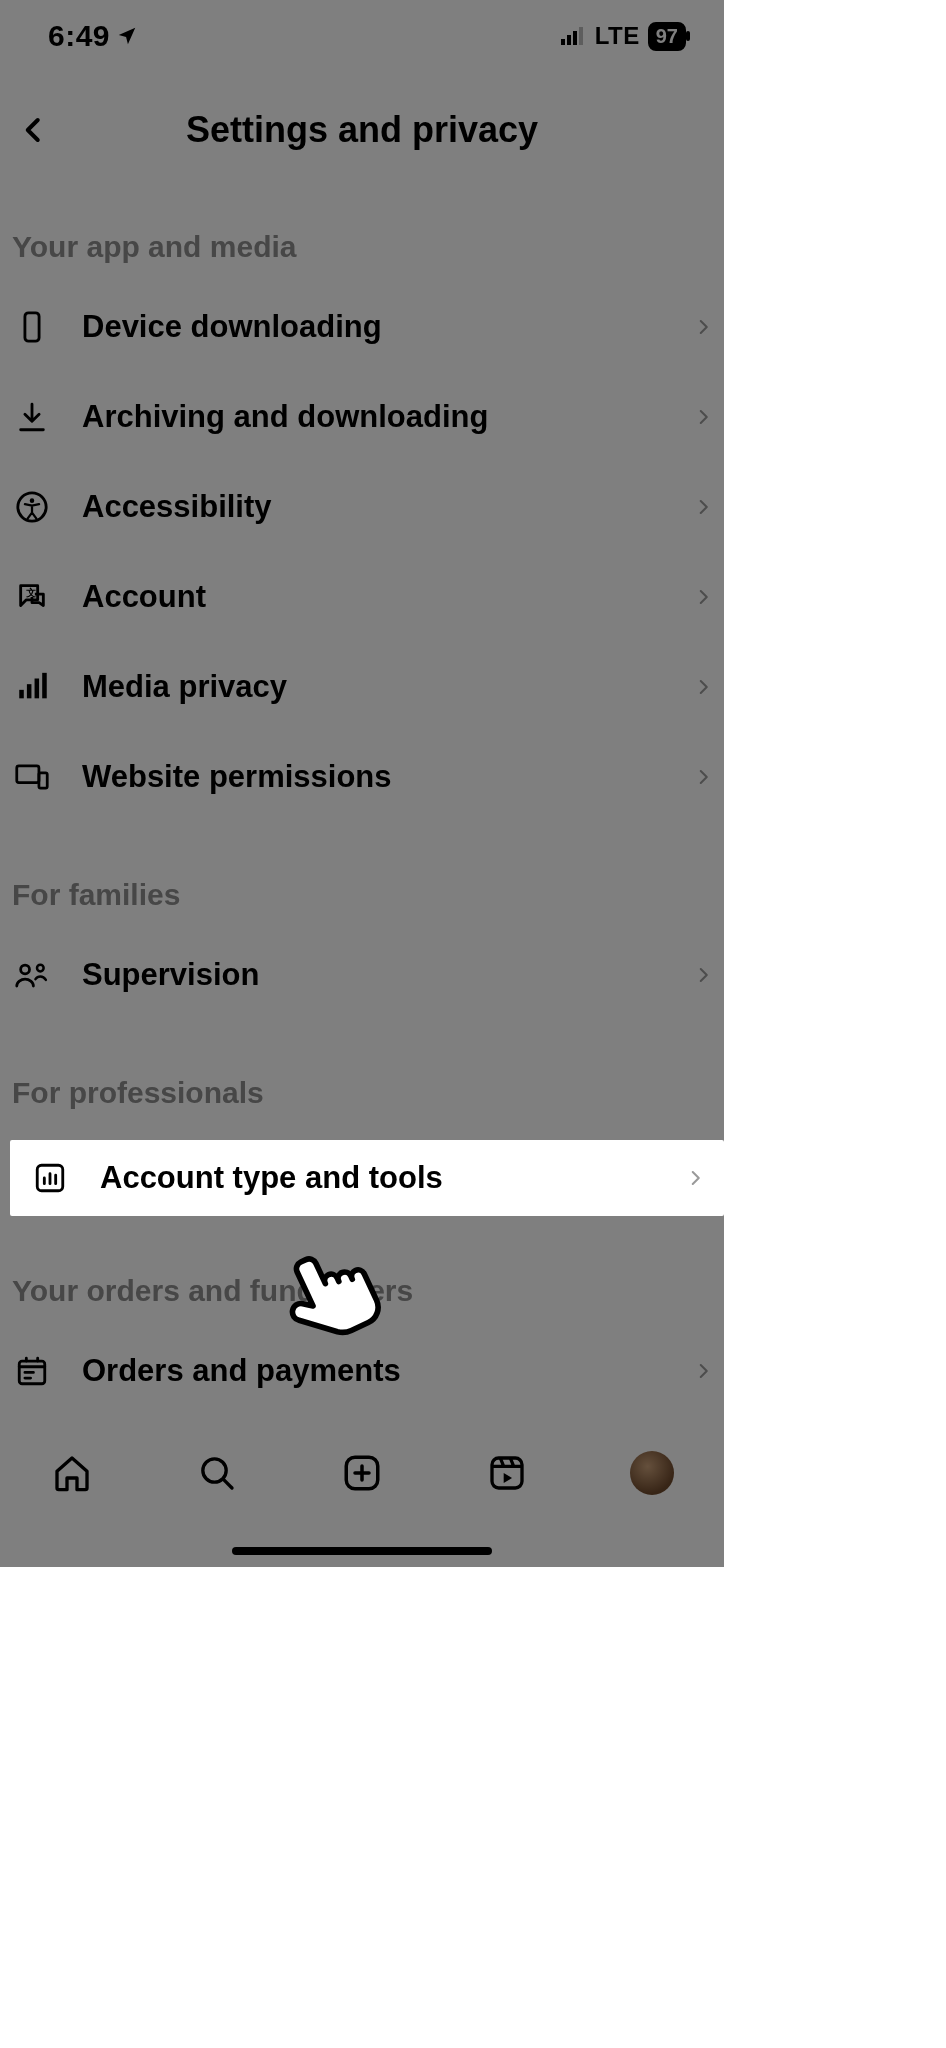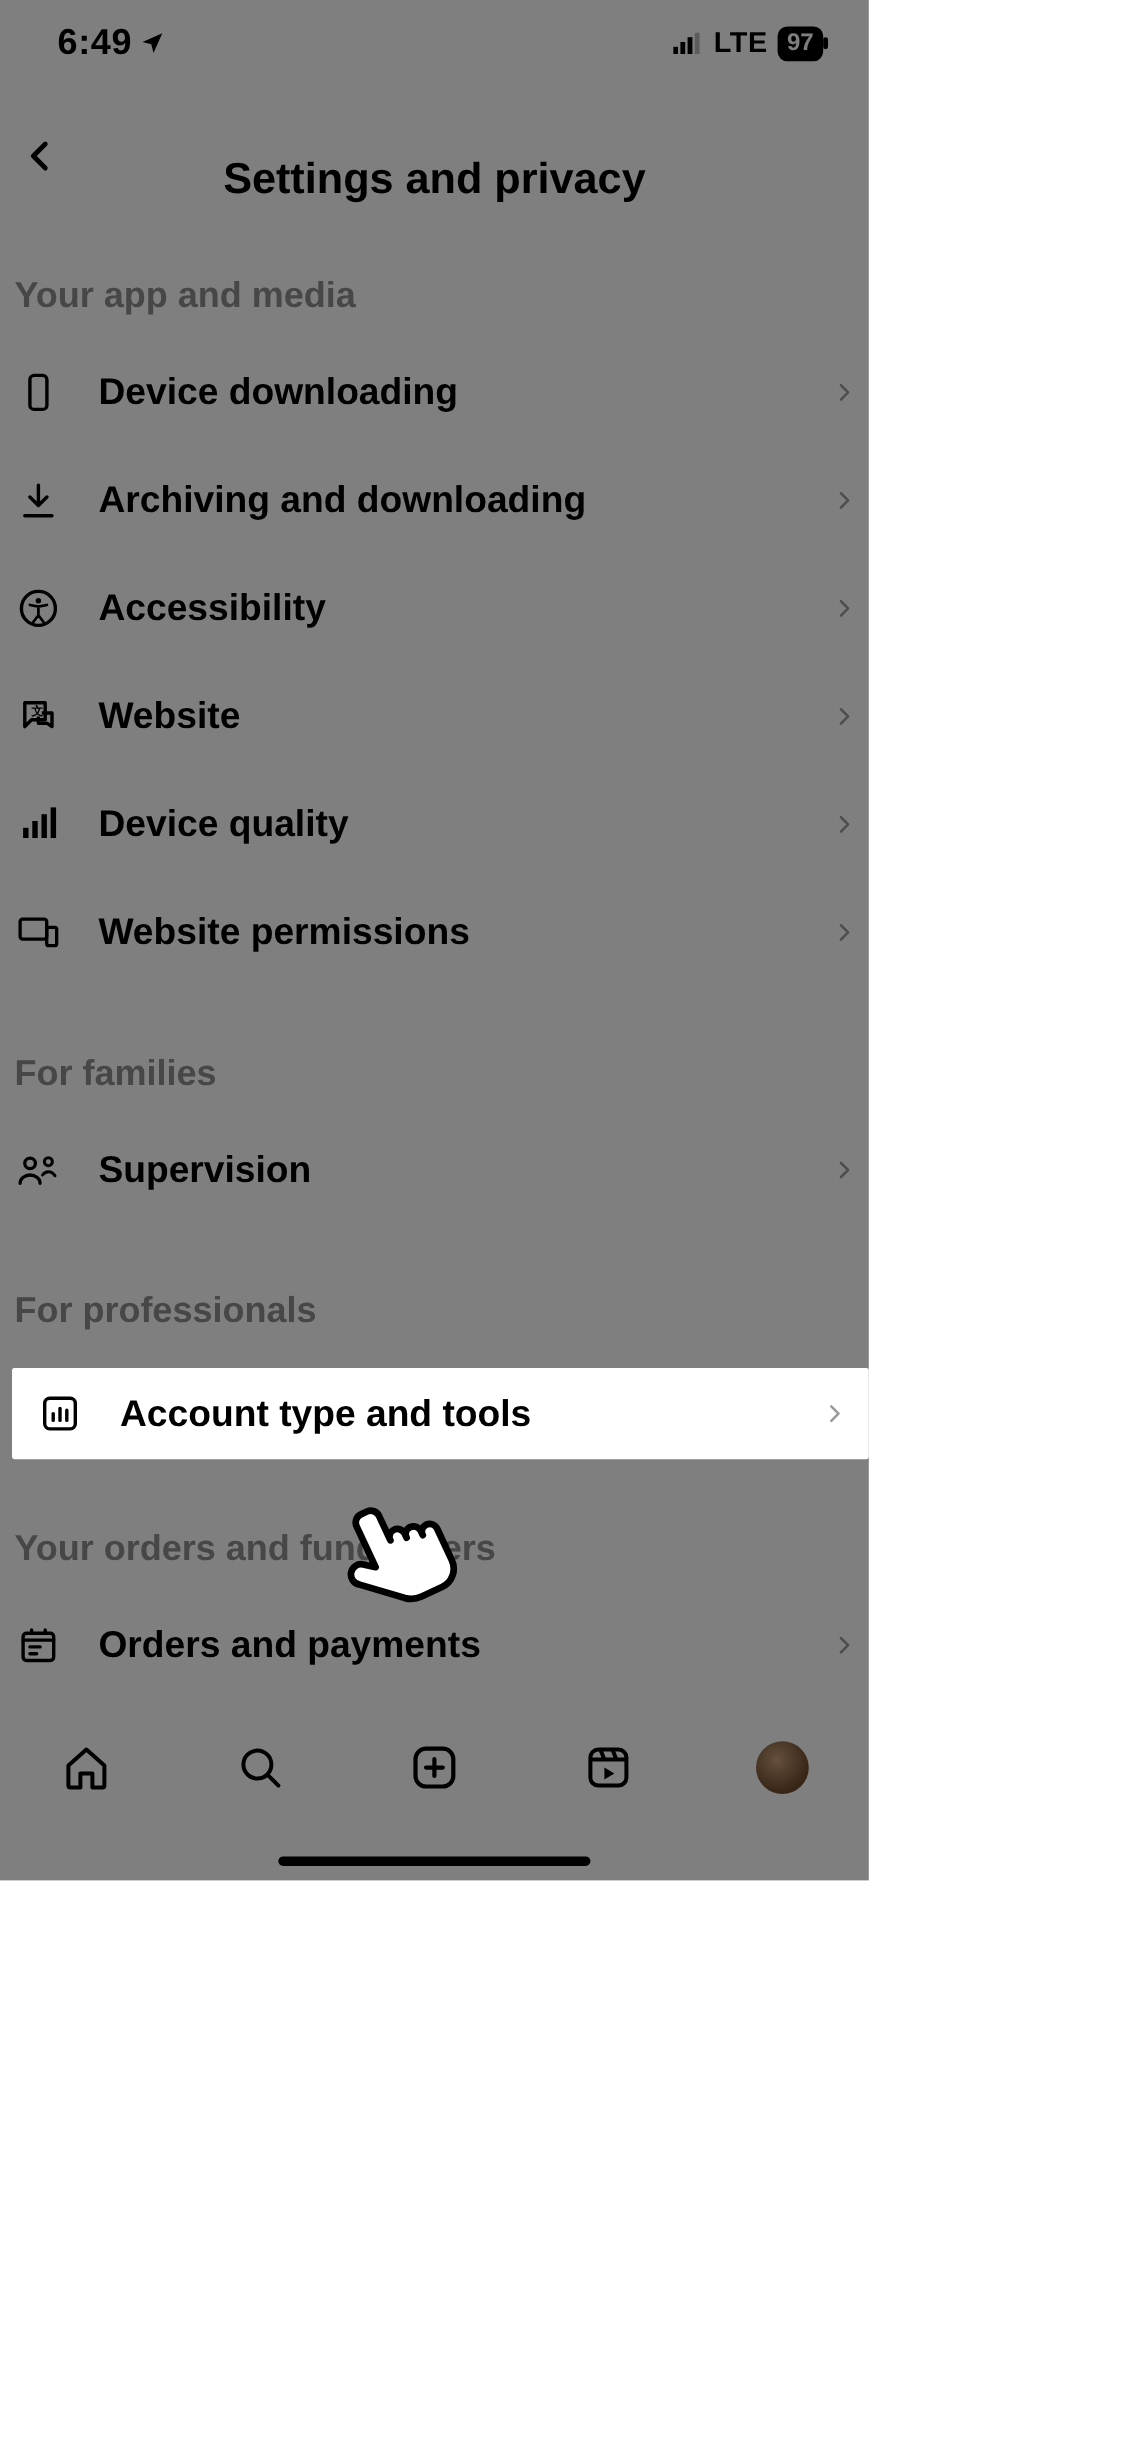--- a/index.html
+++ b/index.html
@@ -43,21 +43,21 @@
   .battery::after {
     content: ""; position: absolute; right: -6px; top: 50%; transform: translateY(-50%);
     width: 4px; height: 10px; background: #000; border-radius: 2px;
   }
 
   
   .header {
     position: absolute;
     top: 90px; left: 0; right: 0;
     height: 80px;
-    display: flex; align-items: flex-end; justify-content: center;
+    display: flex; align-items: center; justify-content: center;
   }
   .header .back {
     position: absolute; left: 6px; top: 50%; transform: translateY(-50%);
     width: 56px; height: 56px; display: flex; align-items: center; justify-content: center;
   }
   .header .title { font-size: 36px; font-weight: 800; }
 
   
   .content {
     position: absolute;
@@ -222,38 +222,38 @@
     </div>
 
     <div class="row">
       <span class="row-icon">
         <svg width="34" height="34" viewBox="0 0 24 24">
             <path d="M4 4h12v10H8l-4 4V4z" stroke="#000" stroke-width="2" fill="none" stroke-linejoin="round"></path>
             <path d="M14 10h6v8l-3-2h-5v-4" stroke="#000" stroke-width="2" fill="none" stroke-linejoin="round"></path>
             <text x="8" y="11" font-size="7" font-weight="700" fill="#000">文</text>
           </svg>
       </span>
-      <span class="row-label">Website</span>
+      <span class="row-label">Account</span>
       <span class="chev">
         <svg width="18" height="18" viewBox="0 0 24 24">
             <path d="M9 4l8 8-8 8" stroke="#9a9a9a" stroke-width="2.8" fill="none" stroke-linecap="round" stroke-linejoin="round"></path>
           </svg>
       </span>
     </div>
 
     <div class="row">
       <span class="row-icon">
         <svg width="34" height="34" viewBox="0 0 24 24">
           <rect x="3" y="14" width="3.2" height="6" fill="#000"></rect>
           <rect x="8.4" y="10" width="3.2" height="10" fill="#000"></rect>
           <rect x="13.8" y="6" width="3.2" height="14" fill="#000"></rect>
           <rect x="19.2" y="2" width="3.2" height="18" fill="#000"></rect>
         </svg>
       </span>
-      <span class="row-label">Device quality</span>
+      <span class="row-label">Media privacy</span>
       <span class="chev">
         <svg width="18" height="18" viewBox="0 0 24 24">
             <path d="M9 4l8 8-8 8" stroke="#9a9a9a" stroke-width="2.8" fill="none" stroke-linecap="round" stroke-linejoin="round"></path>
           </svg>
       </span>
     </div>
 
     <div class="row">
       <span class="row-icon">
         <svg width="36" height="34" viewBox="0 0 26 24">

